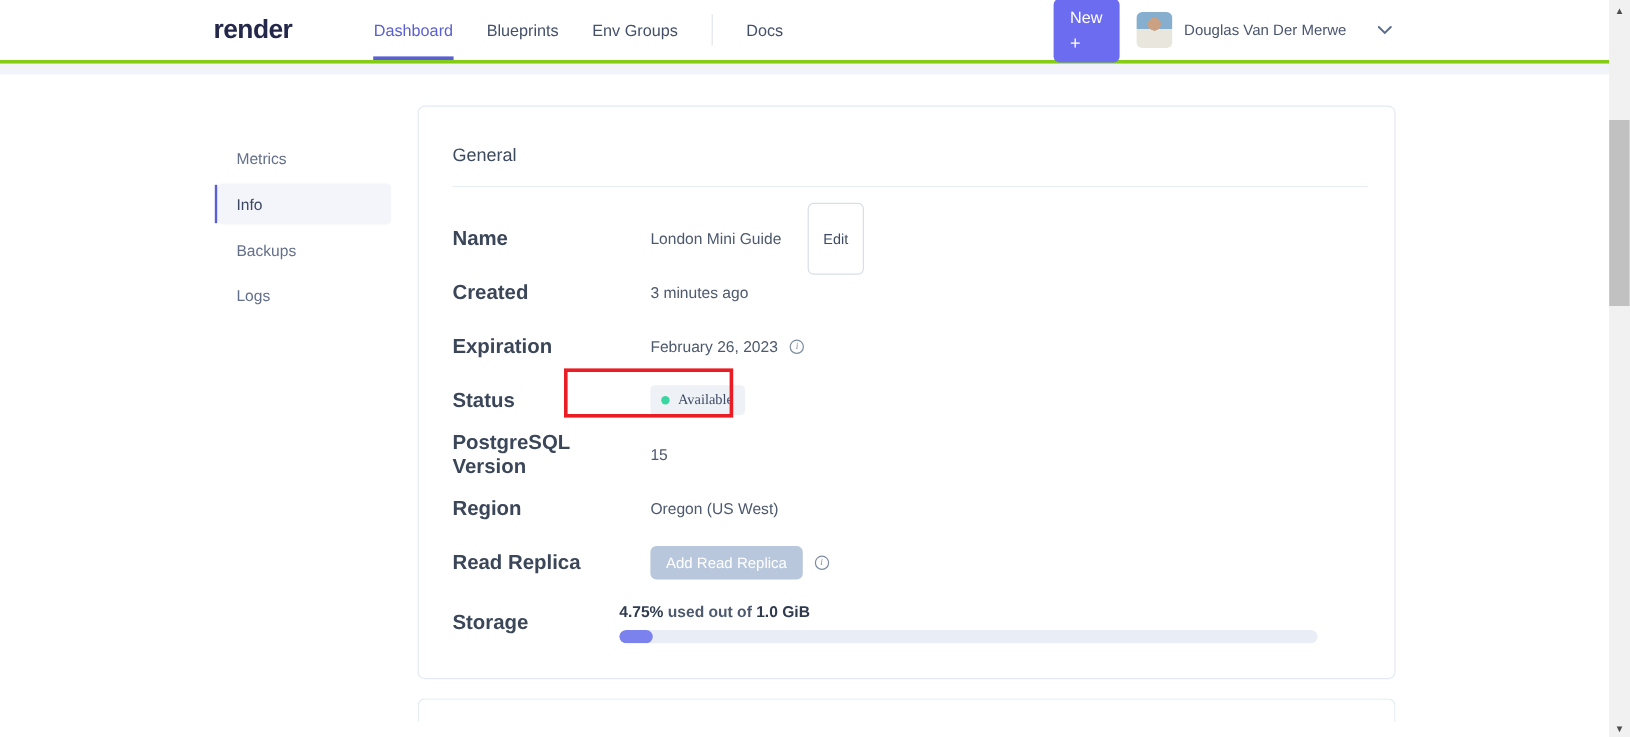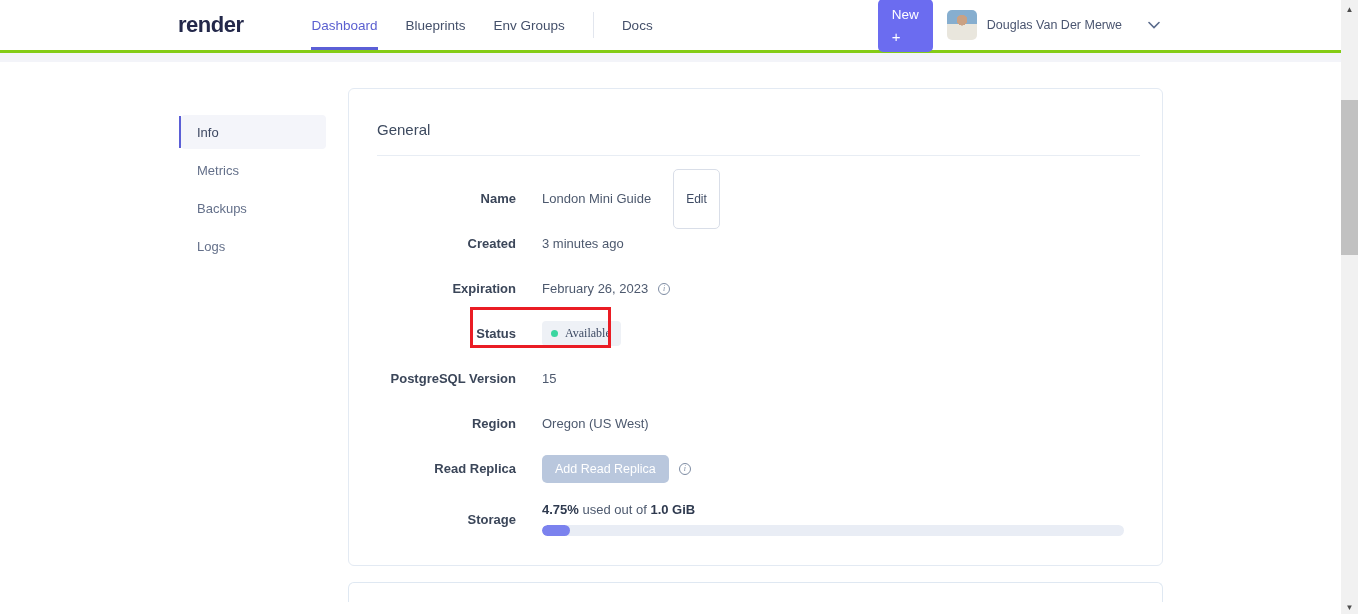--- a/index.html
+++ b/index.html
@@ -42,37 +42,37 @@
     width:2px; background:#5b5fd6; }
 
   
   .card { position:relative; margin-left:167px; margin-top:26px; width:815px; height:478px;
     background:#fff; border:1px solid #e3eaf3; border-radius:6px; padding:24px 40px 0 28px; }
   .card-title { font-size:15px; color:#3d4a5f; font-weight:500; margin-top:8px; }
   .card-divider { height:1px; background:#e8edf4; margin-top:17px; width:763px; }
 
   .rows { margin-top:20px; }
   .row { display:flex; align-items:center; height:45px; }
-  .row-label { width:139px; text-align:right; font-size:13px; font-weight:bold; color:#3b4659;
+  .row-label { width:139px; text-align:left; font-size:17px; font-weight:bold; color:#3b4659;
     flex:none; }
   .row-value { margin-left:26px; font-size:13px; color:#4d596e; display:flex; align-items:center; }
 
   .edit-btn { margin-left:22px; font-size:12px; color:#3d4a63; background:#fff;
     border:1px solid #d9dee8; border-radius:5px; padding:22px 12px; cursor:pointer; }
   .info-icon { margin-left:10px; width:12px; height:12px; border:1px solid #7e8ca3; border-radius:50%;
     color:#7e8ca3; font-size:8px; display:inline-flex; align-items:center; justify-content:center;
     font-family:"Liberation Serif", serif; font-style:italic; cursor:pointer; flex:none; }
   .status-badge { background:#eef1f6; border-radius:4px; padding:5px 10px 5px 9px; font-size:12px;
     color:#3d4a63; display:inline-flex; align-items:center; gap:7px;font-family:Liberation Serif, serif; }
   .status-dot { width:7px; height:7px; border-radius:50%; background:#3ad6a0; }
   .disabled-btn { background:#b9c7dd; color:#fff; font-size:12.5px; border:none; border-radius:5px;
     padding:7px 13px; cursor:not-allowed; }
 
   .storage-row { height:56px; align-items:center; }
-  .storage-block { margin-left:26px; width:582px; }
+  .storage-block { width:582px;font-weight:bold; }
   .storage-text { font-size:13px; color:#4d596e; margin-bottom:8px; }
   .storage-text b { color:#2f3a4f; }
   .progress-track { width:582px; height:11px; background:#e9edf5; border-radius:6px; overflow:hidden;
     cursor:default; }
   .progress-fill { height:100%; background:#7b82ee; border-radius:6px; min-width:12px; }
 
   
   .annotation-box { position:absolute; left:121px; top:218px; width:141px; height:41px;
     border:3px solid #ea1c24; pointer-events:none; }
 
@@ -115,22 +115,22 @@
           </svg>
       </div>
     </div>
   </div>
 </div>
 <div class="top-strip"></div>
 
 <div class="page">
 
   <div class="sidebar">
+    <div class="side-item">Metrics</div>
     <div class="side-item active">Info</div>
-    <div class="side-item">Metrics</div>
     <div class="side-item">Backups</div>
     <div class="side-item">Logs</div>
   </div>
 
   <div class="card">
     <div class="card-title">General</div>
     <div class="card-divider"></div>
 
     <div class="rows">
       <div class="row">

